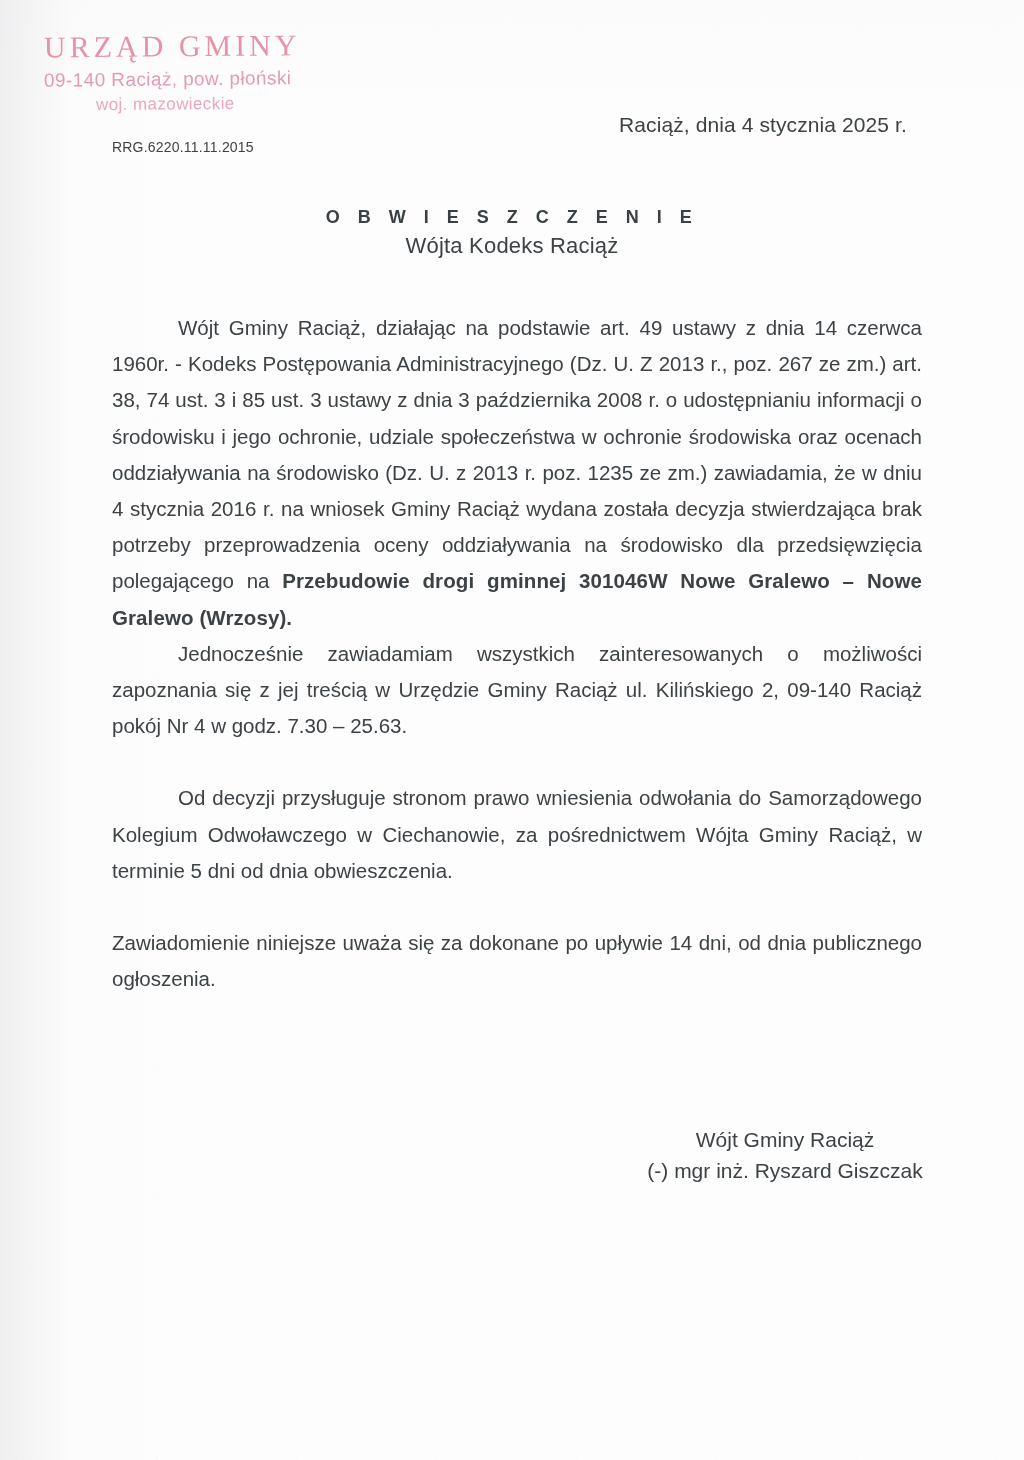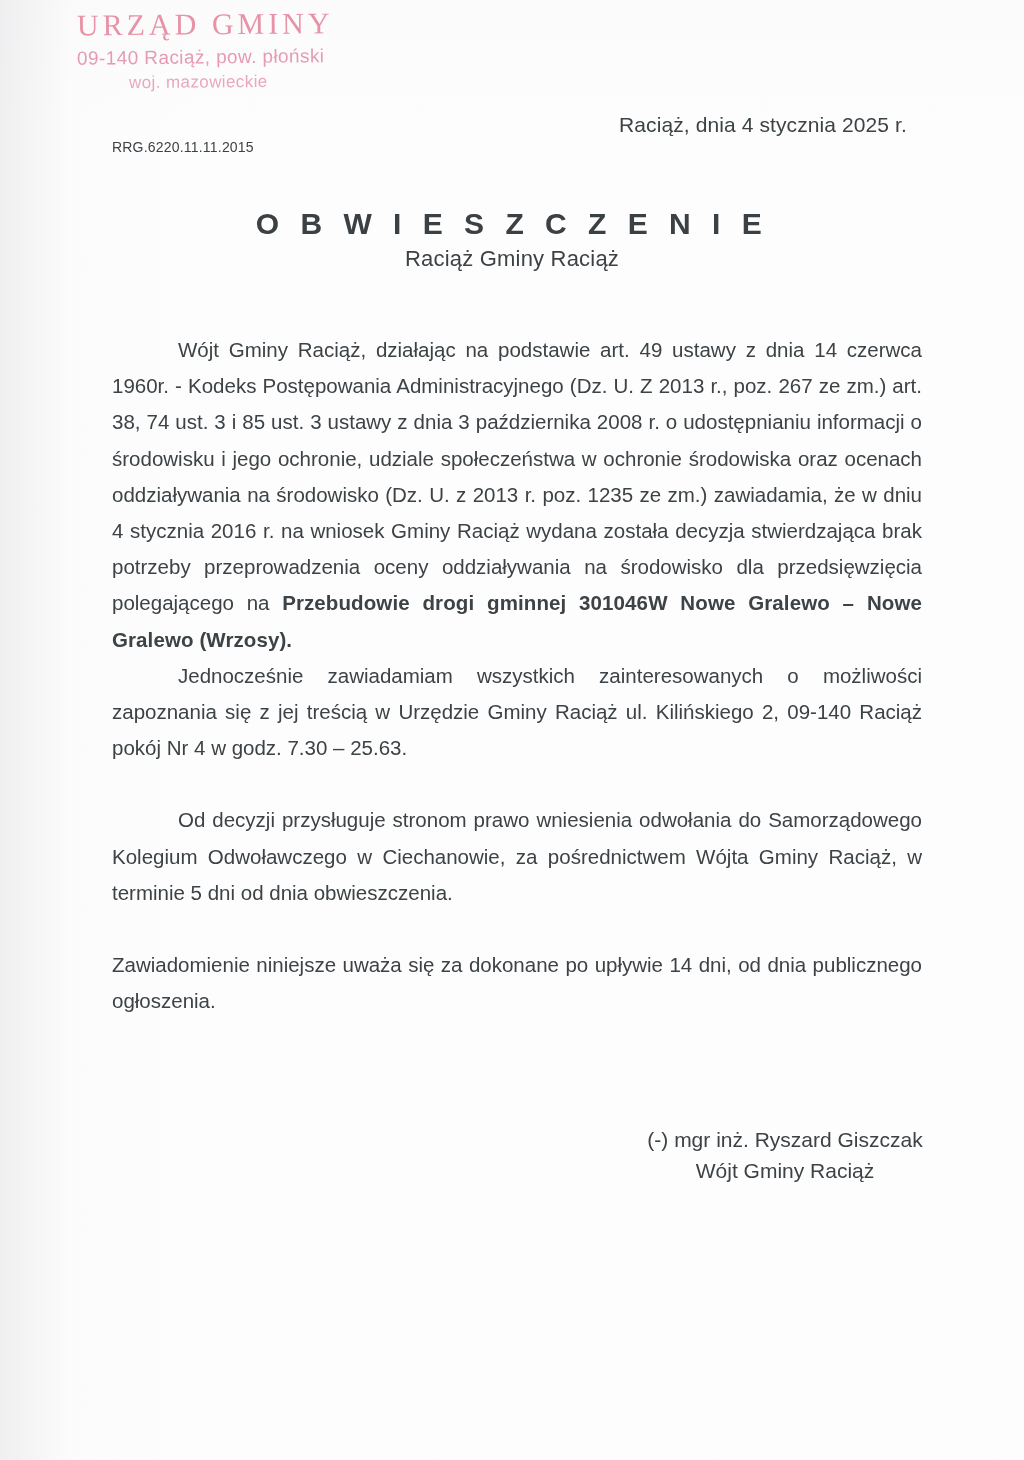--- a/index.html
+++ b/index.html
@@ -37,25 +37,24 @@
       radial-gradient(circle at 48% 66%, rgba(0,0,0,0.015) 0 1px, rgba(0,0,0,0) 1.5px),
       radial-gradient(circle at 77% 38%, rgba(0,0,0,0.013) 0 1px, rgba(0,0,0,0) 1.5px),
       radial-gradient(circle at 30% 88%, rgba(0,0,0,0.012) 0 1px, rgba(0,0,0,0) 1.5px);
     background-size: 140px 130px, 170px 160px, 110px 190px, 210px 150px;
   }
 
   
   .stamp {
     position: absolute;
     left: 44px;
-    top: 8px;
+    top: 30px;
     width: 330px;
     color: #e2879a;
     user-select: none;
-    margin-left: 33px;
   }
   .stamp-line1 {
     font-family: "Liberation Serif", serif;
     font-size: 30px;
     letter-spacing: 4px;
     line-height: 1.05;
     color: #e68ba0;
     white-space: nowrap;
     transform: rotate(-0.5deg);
     opacity: 0.92;
@@ -102,39 +101,39 @@
 
   
   .title-block {
     position: absolute;
     left: 0;
     right: 0;
     top: 207px;
     text-align: center;
   }
   .doc-title {
-    font-size: 30px;
+    font-size: 18px;
     font-weight: bold;
     letter-spacing: 6.5px;
     color: #3a4043;
     margin: 0;
   }
   .doc-subtitle {
     font-size: 22px;
     font-weight: normal;
     margin: 5px 0 0 0;
     letter-spacing: 0.2px;
     color: #3c4245;
   }
 
   
   .body-text {
     position: absolute;
     left: 112px;
-    top: 332px;
+    top: 310px;
     width: 810px;
     font-size: 20.5px;
     line-height: 36.2px;
     text-align: justify;
     text-justify: inter-word;
     color: #3c4245;
   }
   .body-text p {
     margin: 0;
   }
@@ -175,27 +174,27 @@
     <div class="stamp-line2">09-140 Raciąż, pow. płoński</div>
     <div class="stamp-line3">woj. mazowieckie</div>
   </div>
 
   <div class="ref-no">RRG.6220.11.11.2015</div>
 
   <div class="doc-date">Raciąż, dnia 4 stycznia 2025 r.</div>
 
   <div class="title-block">
     <h1 class="doc-title">O B W I E S Z C Z E N I E</h1>
-    <h2 class="doc-subtitle">Raciąż Gminy Raciąż</h2>
+    <h2 class="doc-subtitle">Wójta Kodeks Raciąż</h2>
   </div>
 
   <div class="body-text">
     <p class="indent"><span>Wójt Gminy Raciąż, działając na podstawie art. 49 ustawy z dnia 14 czerwca 1960r. - Kodeks Postępowania Administracyjnego (Dz. U. Z 2013 r., poz. 267 ze zm.) art. 38, 74 ust. 3 i 85 ust. 3 ustawy z dnia 3 października 2008 r. o udostępnianiu informacji o środowisku i jego ochronie, udziale społeczeństwa w ochronie środowiska oraz ocenach oddziaływania na środowisko (Dz. U. z 2013 r. poz. 1235 ze zm.) zawiadamia, że w dniu 4 stycznia 2016 r. na wniosek Gminy Raciąż wydana została decyzja stwierdzająca brak potrzeby przeprowadzenia oceny oddziaływania na środowisko dla przedsięwzięcia polegającego na </span><b>Przebudowie drogi gminnej 301046W Nowe Gralewo – Nowe Gralewo (Wrzosy).</b></p>
     <p class="indent">Jednocześnie zawiadamiam wszystkich zainteresowanych o możliwości zapoznania się z jej treścią w Urzędzie Gminy Raciąż ul. Kilińskiego 2, 09-140 Raciąż pokój Nr 4 w godz. 7.30 – 25.63.</p>
     <p class="indent gap-before">Od decyzji przysługuje stronom prawo wniesienia odwołania do Samorządowego Kolegium Odwoławczego w Ciechanowie, za pośrednictwem Wójta Gminy Raciąż, w terminie 5 dni od dnia obwieszczenia.</p>
     <p class="gap-before">Zawiadomienie niniejsze uważa się za dokonane po upływie 14 dni, od dnia publicznego ogłoszenia.</p>
   </div>
 
   <div class="signature">
+    <div>Wójt Gminy Raciąż</div>
     <div>(-) mgr inż. Ryszard Giszczak</div>
-    <div>Wójt Gminy Raciąż</div>
   </div>
 </div>
 
 </body></html>

